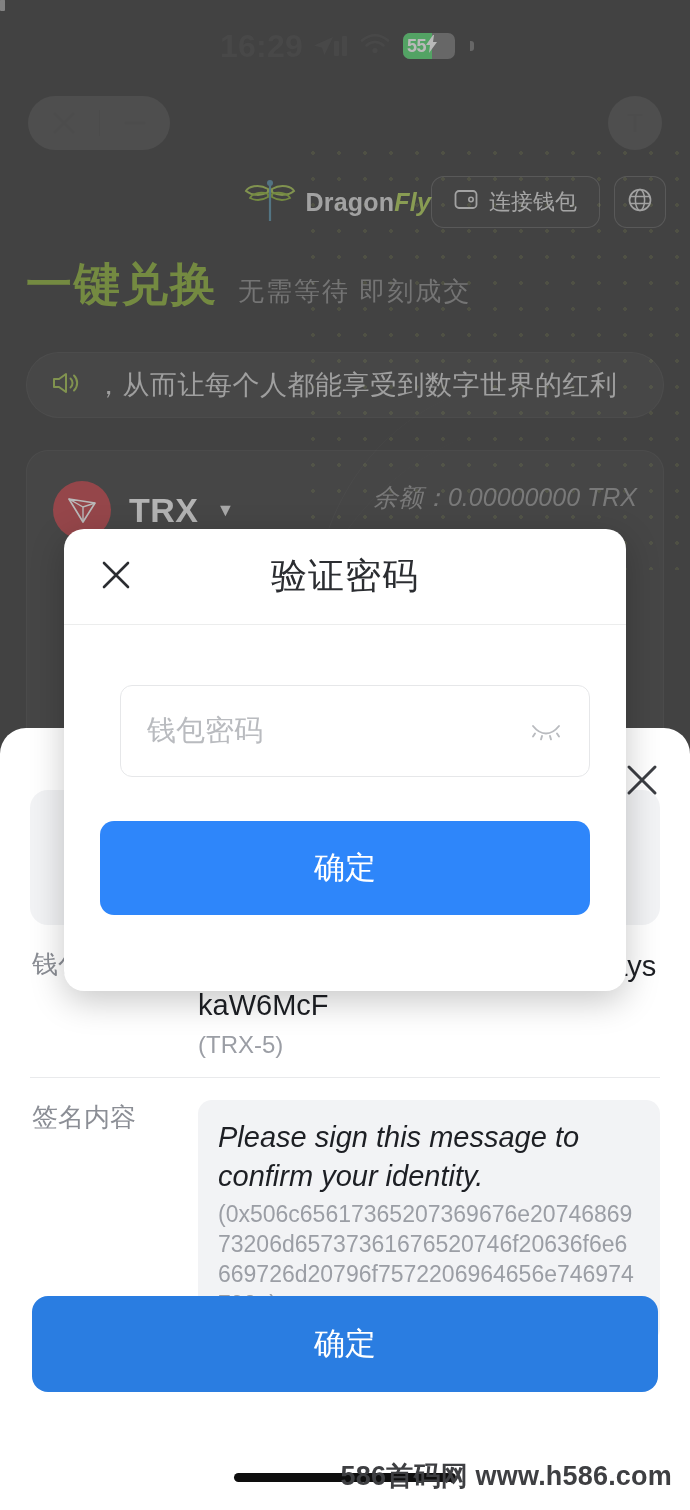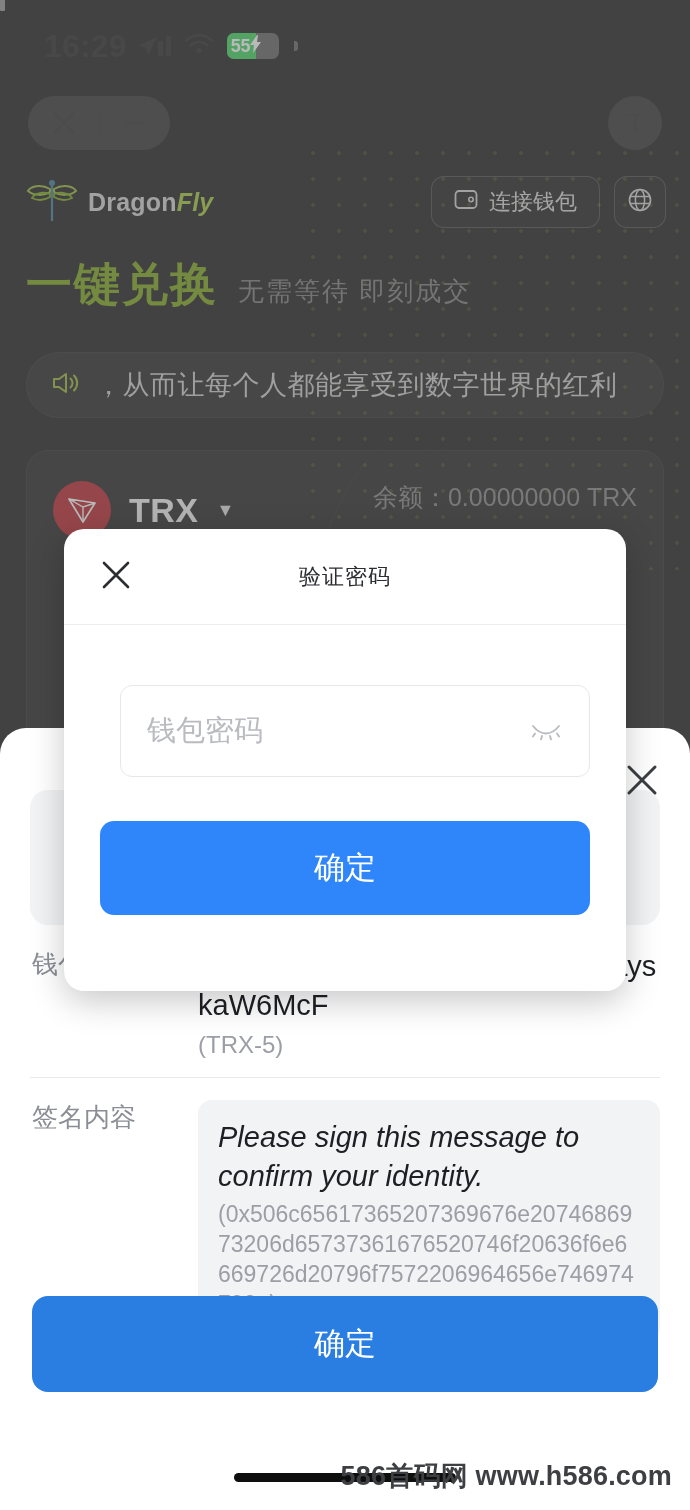--- a/index.html
+++ b/index.html
@@ -18,21 +18,21 @@
     background-size:26px 26px; opacity:.55;
   }
   .arcs { position:absolute; right:-40px; top:380px; width:420px; height:500px;
     border-left:1px solid rgba(255,255,255,.045); border-radius:50%/45%; transform:rotate(10deg); }
   .arcs2 { position:absolute; right:-120px; top:420px; width:520px; height:620px;
     border-left:1px solid rgba(255,255,255,.035); border-radius:50%/45%; transform:rotate(4deg); }
 
   
   .statusbar {
     position:absolute; top:0; left:0; right:0; height:92px;
-    display:flex; align-items:center; justify-content:flex-start;
+    display:flex; align-items:center; justify-content:center;
     padding:0 40px 0 44px; color:#111;
   }
   .sb-left { display:flex; align-items:center; gap:9px; }
   .sb-time { font-size:32px; font-weight:600; letter-spacing:.2px; color:#141414; }
   .sb-right { display:flex; align-items:center; gap:13px; }
   .loc-arrow { width:22px; height:22px; display:block; }
   .sig-bars { display:flex; align-items:flex-end; gap:3px; height:20px; }
   .sig-bars i { width:5px; background:#141414; border-radius:1px; display:block; }
   .sig-bars i:nth-child(1){height:7px;} .sig-bars i:nth-child(2){height:11px;}
   .sig-bars i:nth-child(3){height:15px;} .sig-bars i:nth-child(4){height:20px;}
@@ -58,21 +58,21 @@
   .chrome-pill .sep { width:1px; height:26px; background:rgba(0,0,0,.22); }
   .chrome-pill .btn { width:70px; display:flex; align-items:center; justify-content:center; color:#1d1d1d; }
   .chrome-round {
     width:54px; height:54px; border-radius:50%; background:rgba(255,255,255,.10);
     display:flex; align-items:center; justify-content:center;
     color:#1d1d1d; font-size:26px; font-weight:400;
   }
 
   
   .webapp { position:absolute; top:154px; left:0; right:0; bottom:0; }
-  .hdr { display:flex; align-items:center; justify-content:space-between; padding:22px 24px 0 26px; }
+  .hdr { display:flex; align-items:center; justify-content:flex-end; padding:22px 24px 0 26px; }
   .brand { display:flex; align-items:center; gap:10px; }
   .brand-txt { font-size:25px; font-weight:700; letter-spacing:.2px; }
   .brand-txt .dragon { color:#cfcfcf; }
   .brand-txt .fly { color:#9bc22b; font-style:italic; }
   .hdr-right { display:flex; align-items:center; gap:14px; }
   .connect-btn {
     display:flex; align-items:center; gap:11px; height:52px; padding:0 22px;
     border:1px solid rgba(255,255,255,.18); border-radius:13px;
     color:#d6d6d6; font-size:22px; background:rgba(255,255,255,.02);
   }
@@ -97,21 +97,21 @@
     min-height:300px;
   }
   .token-row { display:flex; align-items:flex-start; justify-content:space-between; }
   .token-left { display:flex; align-items:center; gap:18px; }
   .trx-logo {
     width:58px; height:58px; border-radius:50%; background:#b31018;
     display:flex; align-items:center; justify-content:center;
   }
   .token-name { font-size:34px; font-weight:700; color:#f2f2f2; letter-spacing:.5px; }
   .caret { color:#dcdcdc; font-size:18px; }
-  .balance { color:#7a7a7a; font-size:25px; }
+  .balance { color:#7a7a7a; font-size:25px;font-style:italic; }
 
   
   .dim { position:absolute; inset:0; background:rgba(120,120,120,.52); }
 
   
   .sheet {
     position:absolute; left:0; right:0; top:728px; bottom:0;
     background:#fff; border-radius:26px 26px 0 0; padding:0 30px;
   }
   .sheet-close { position:absolute; right:28px; top:32px; }
@@ -142,21 +142,21 @@
   
   .modal {
     position:absolute; left:64px; top:529px; width:562px; height:462px;
     background:#fff; border-radius:20px; box-shadow:0 10px 34px rgba(0,0,0,.22);
     overflow:hidden;
   }
   .modal-hdr {
     position:relative; height:96px; display:flex; align-items:center; justify-content:center;
     border-bottom:1px solid #eceded;
   }
-  .modal-title { font-size:22px; color:#2b2d31; letter-spacing:1px; }
+  .modal-title { font-size:36px; color:#2b2d31; letter-spacing:1px; }
   .modal-close { position:absolute; left:34px; top:50%; transform:translateY(-50%); }
   .pw-field {
     margin:60px 36px 0 56px; height:92px; border:1px solid #e6e7e9; border-radius:12px;
     display:flex; align-items:center; padding:0 26px; gap:12px;
   }
   .pw-ph { flex:1; color:#b9bbbf; font-size:29px; }
   .modal-btn {
     margin:44px 36px 0 36px; height:94px; background:#2e86fa; border-radius:14px;
     color:#fff; font-size:31px; display:flex; align-items:center; justify-content:center;
   }

